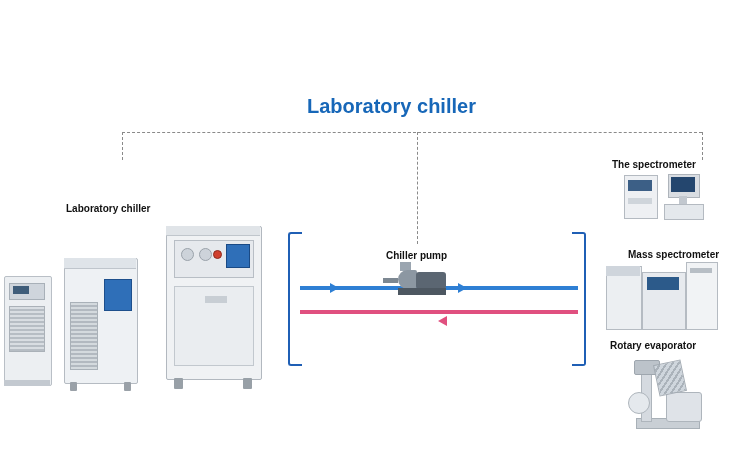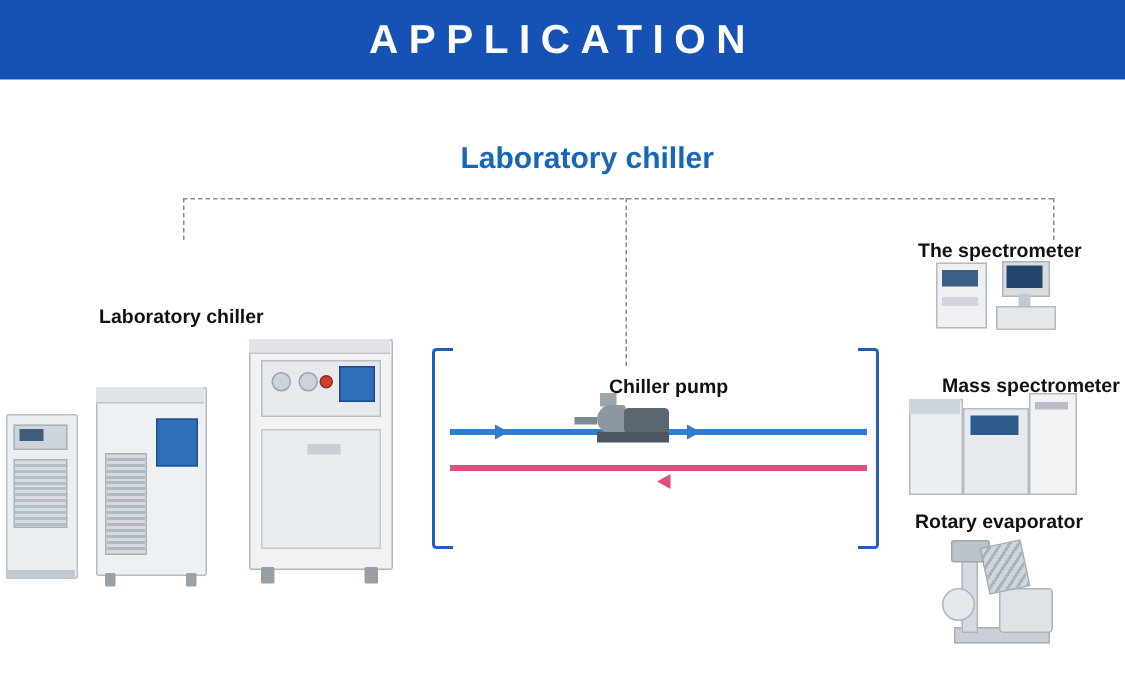--- a/index.html
+++ b/index.html
@@ -46,28 +46,28 @@
     position: absolute;
     left: 307px;
     top: 95px;
     color: #1767b8;
     font-size: 20px;
     font-weight: bold;
     white-space: nowrap;
   }
   .label {
     position: absolute;
-    font-size: 13px;
+    font-size: 10px;
     font-weight: bold;
     color: #111111;
     white-space: nowrap;
     text-align: center;
   }
   .lbl-lab-chiller   { left: 66px;  top: 203px; }
-  .lbl-chiller-pump  { left: 406px; top: 250px; }
+  .lbl-chiller-pump  { left: 386px; top: 250px; }
   .lbl-spectrometer  { left: 612px; top: 159px; }
   .lbl-mass-spec     { left: 612px; top: 249px; padding-left: 16px; }
   .lbl-rotary-evap   { left: 610px; top: 340px; }
 
   
   .dashed-h {
     position: absolute;
     border-top: 1.4px dashed #8a8a8a;
     height: 0;
   }
@@ -360,23 +360,20 @@
     width: 20px; height: 20px;
     border-radius: 50%;
     background: #e5e9ed; border: 1px solid #aeb5bc;
   }
 </style>
 </head>
 <body>
 
 <div id="page">
 
-  <div class="banner">
-    <span class="banner-title">APPLICATION</span>
-  </div>
 
   <div class="diagram-title">Laboratory chiller</div>
 
   <div class="dashed-h" style="left:122px; top:132px; width:580px;"></div>
   <div class="dashed-v" style="left:122px; top:132px; height:28px;"></div>
   <div class="dashed-v" style="left:417px; top:132px; height:112px;"></div>
   <div class="dashed-v" style="left:702px; top:132px; height:28px;"></div>
 
   <div class="bracket bracket-left" style="left:288px; top:232px; width:12px; height:130px;"></div>
 

